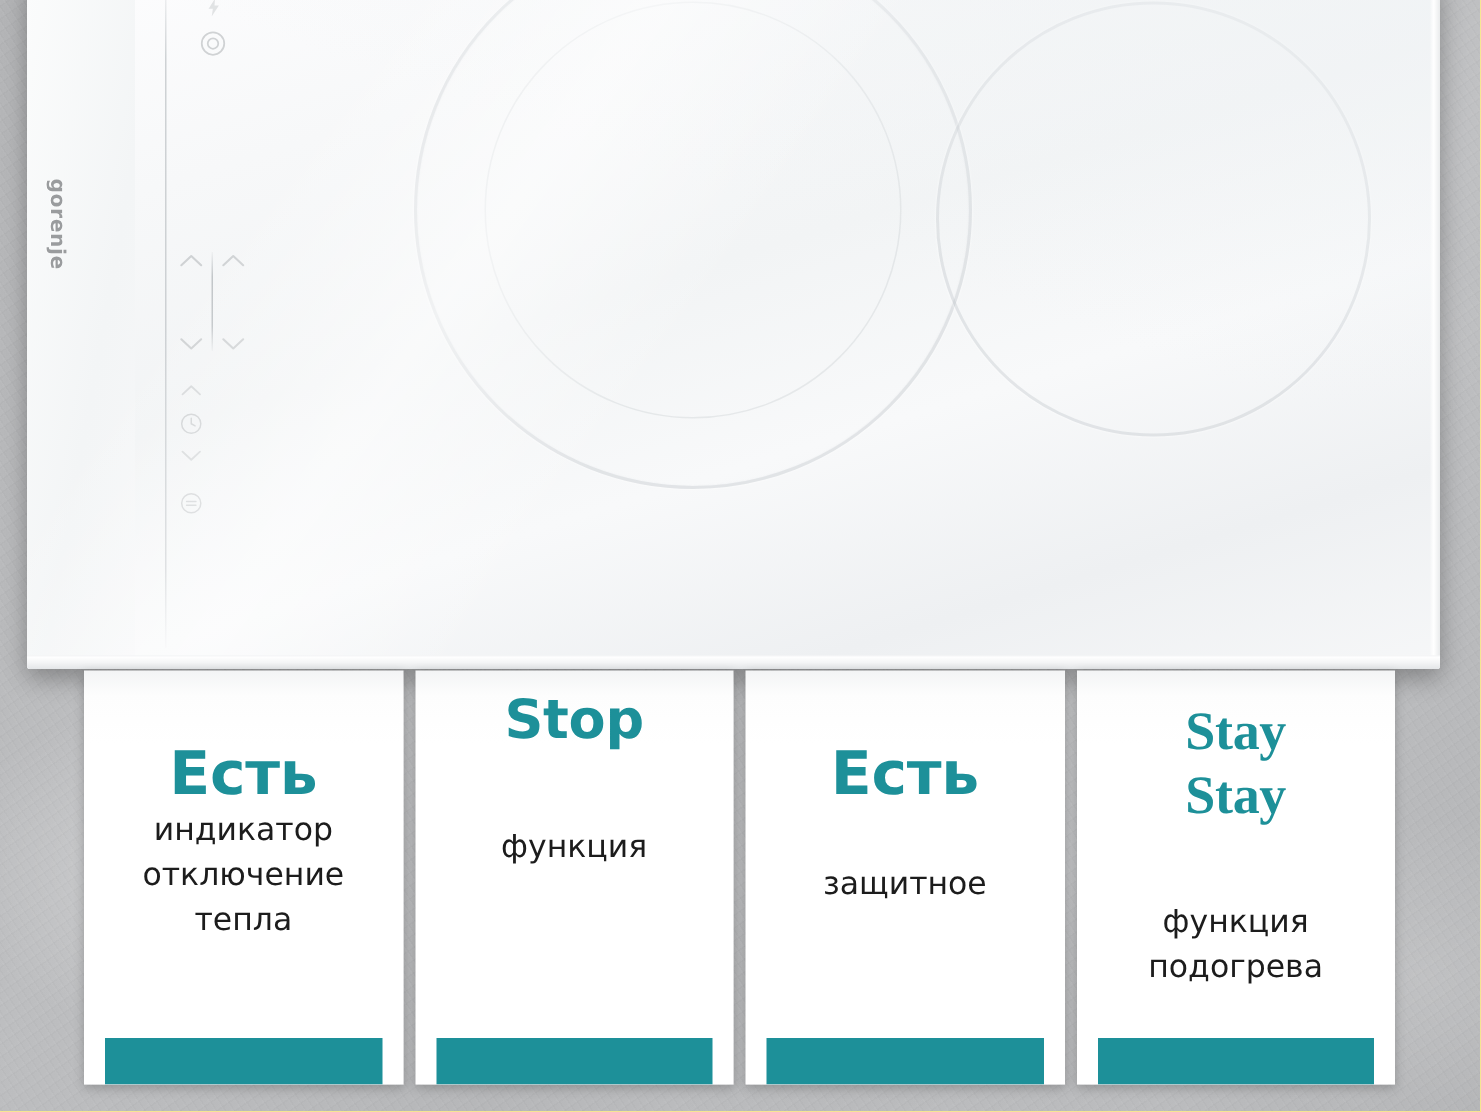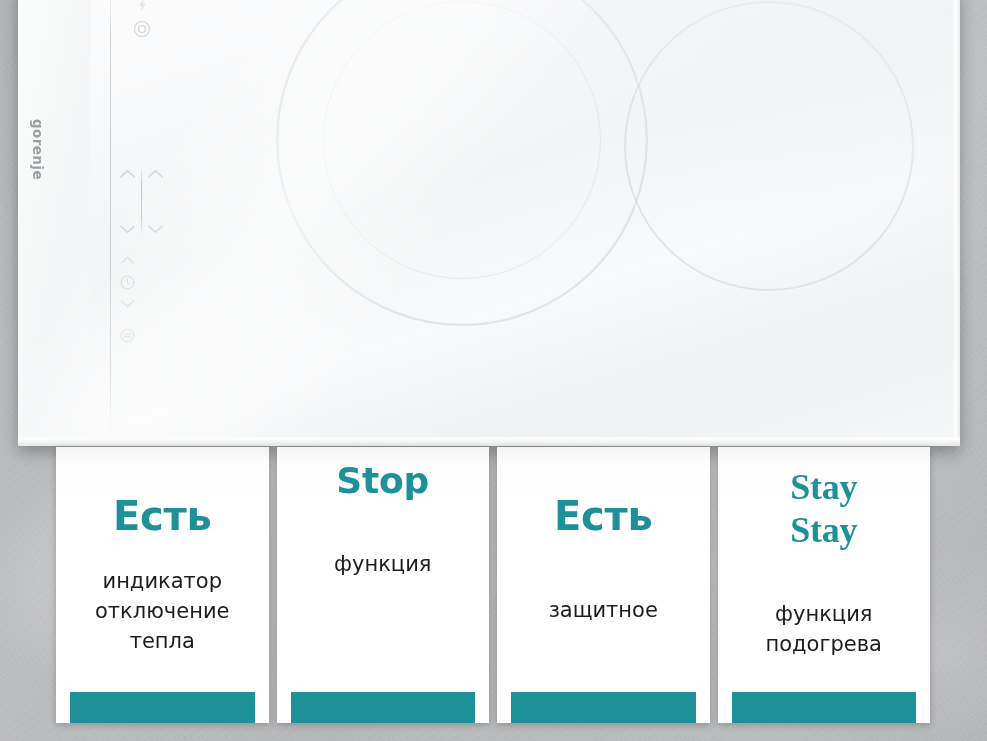--- a/index.html
+++ b/index.html
@@ -198,25 +198,25 @@
     position: absolute;
     left: 14px;
     right: 14px;
     bottom: 0;
     height: 31px;
     background: #1d9099;
   }
 
   
   .card.c1 .card-title { margin-top: 47px; }
-  .card.c1 .card-desc  { margin-top: 28px; }
+  .card.c1 .card-desc  { }
   .card.c2 .card-title { margin-top: 12px; }
   .card.c2 .card-desc  { margin-top: 47px; }
   .card.c3 .card-title { margin-top: 47px; }
-  .card.c3 .card-desc  { margin-top: 57px; }
+  .card.c3 .card-desc  { margin-top: 36px; }
   .card.c4 .card-title { margin-top: 19px; font-family: Liberation Serif, serif; }
   .card.c4 .card-desc  { margin-top: 47px; }
 </style>
 </head>
 <body>
 
 <div id="page">
 
   <div class="bg-texture"></div>
   <div class="bg-grain"></div>

